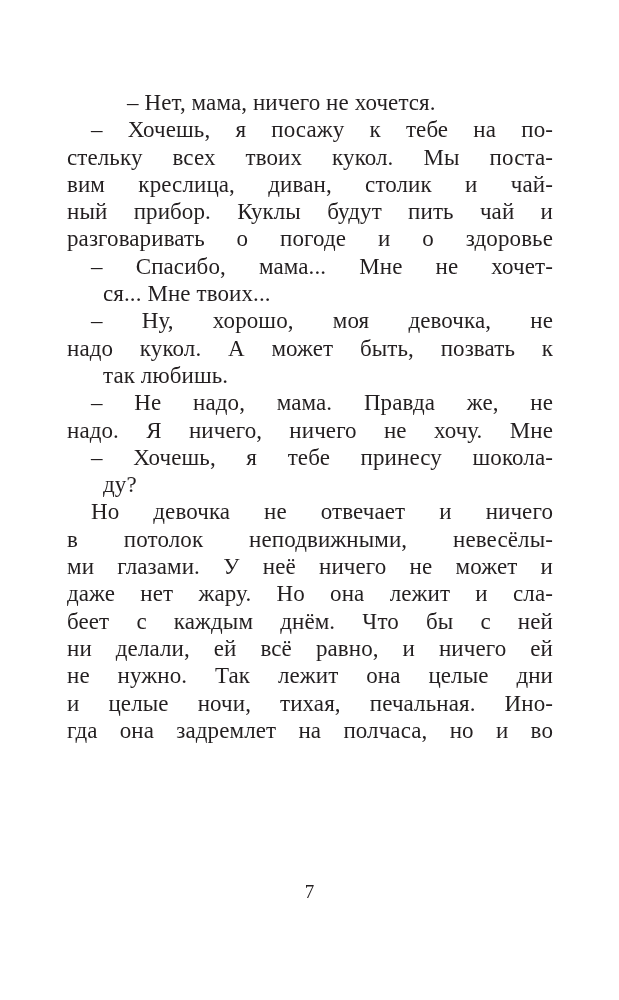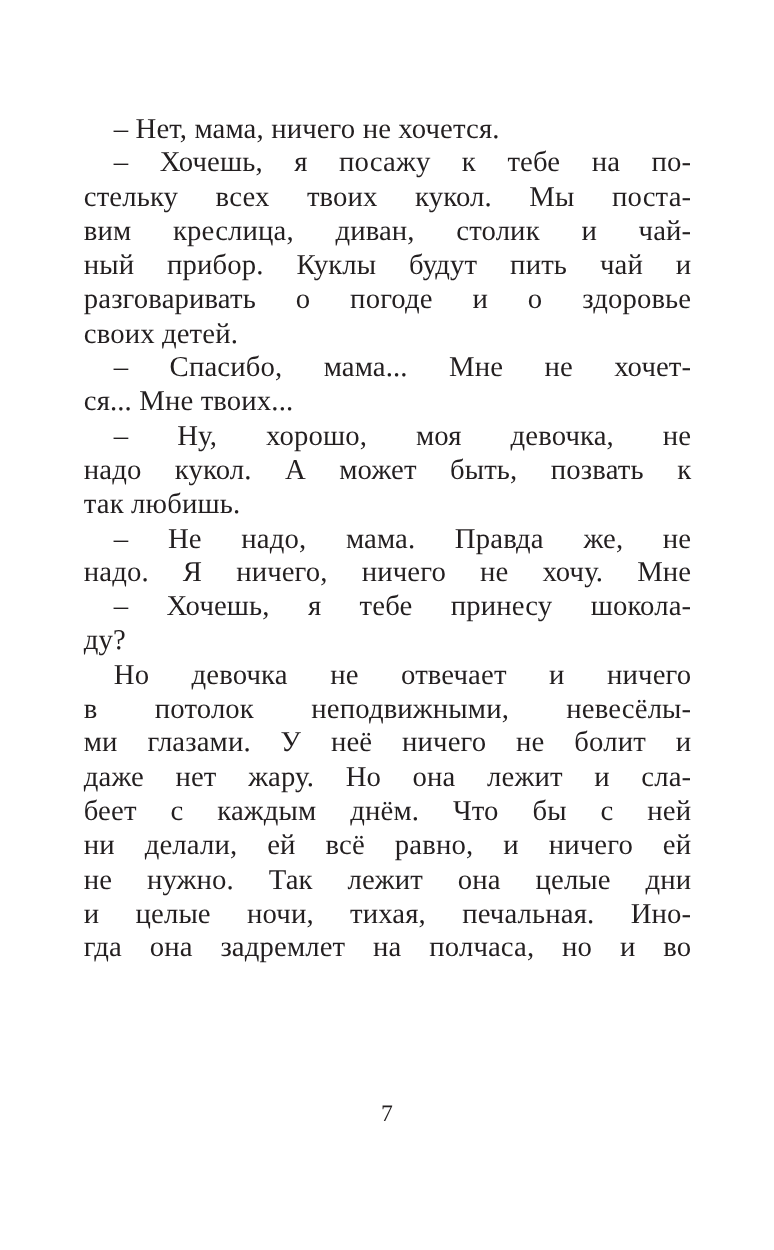--- a/index.html
+++ b/index.html
@@ -28,20 +28,21 @@
       white-space: nowrap;
       text-align: justify;
       text-align-last: justify;
       letter-spacing: 0.1px;
     }
     .line.indent {
       padding-left: 24px;
     }
     .line.last {
       text-align-last: left;
+      margin-left: 36px;
     }
     .page-number {
       position: absolute;
       left: 0;
       width: 619px;
       top: 880px;
       text-align: center;
       font-size: 19px;
       line-height: 24px;
     }
@@ -49,33 +50,32 @@
 </head>
 <body>
 
 <div class="page">
   <div class="line indent last">– Нет, мама, ничего не хочется.</div>
   <div class="line indent">– Хочешь, я посажу к тебе на по-</div>
   <div class="line">стельку всех твоих кукол. Мы поста-</div>
   <div class="line">вим креслица, диван, столик и чай-</div>
   <div class="line">ный прибор. Куклы будут пить чай и</div>
   <div class="line">разговаривать о погоде и о здоровье</div>
-  <div class="line last">своих детей.</div>
   <div class="line indent">– Спасибо, мама... Мне не хочет-</div>
   <div class="line last">ся... Мне твоих...</div>
   <div class="line indent">– Ну, хорошо, моя девочка, не</div>
   <div class="line">надо кукол. А может быть, позвать к</div>
   <div class="line last">так любишь.</div>
   <div class="line indent">– Не надо, мама. Правда же, не</div>
   <div class="line">надо. Я ничего, ничего не хочу. Мне</div>
   <div class="line indent">– Хочешь, я тебе принесу шокола-</div>
   <div class="line last">ду?</div>
   <div class="line indent">Но девочка не отвечает и ничего</div>
   <div class="line">в потолок неподвижными, невесёлы-</div>
-  <div class="line">ми глазами. У неё ничего не болит и</div>
+  <div class="line">ми глазами. У неё ничего не может и</div>
   <div class="line">даже нет жару. Но она лежит и сла-</div>
   <div class="line">беет с каждым днём. Что бы с ней</div>
   <div class="line">ни делали, ей всё равно, и ничего ей</div>
   <div class="line">не нужно. Так лежит она целые дни</div>
   <div class="line">и целые ночи, тихая, печальная. Ино-</div>
   <div class="line">гда она задремлет на полчаса, но и во</div>
 </div>
 
 <div class="page-number">7</div>
 

